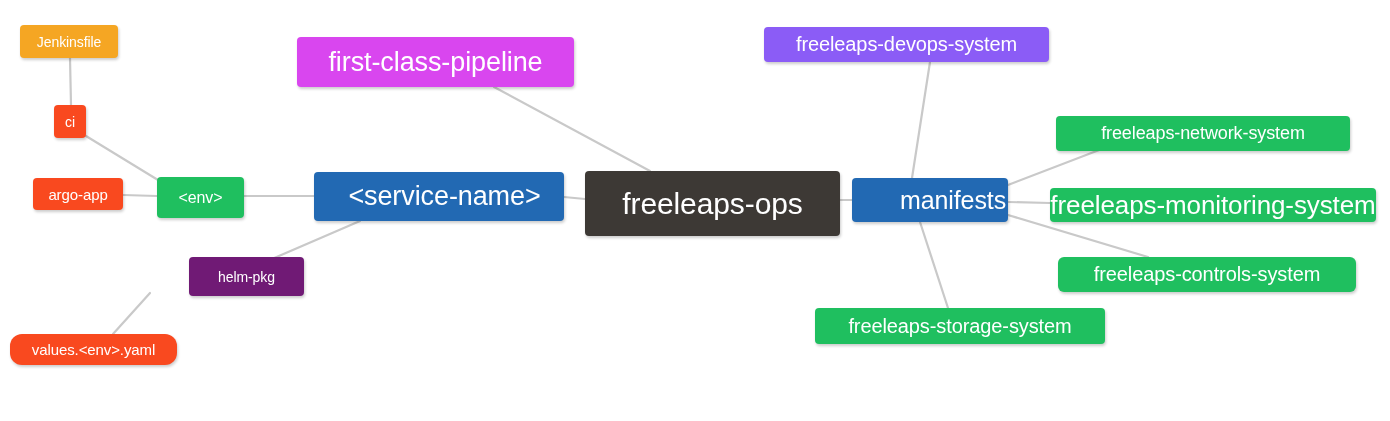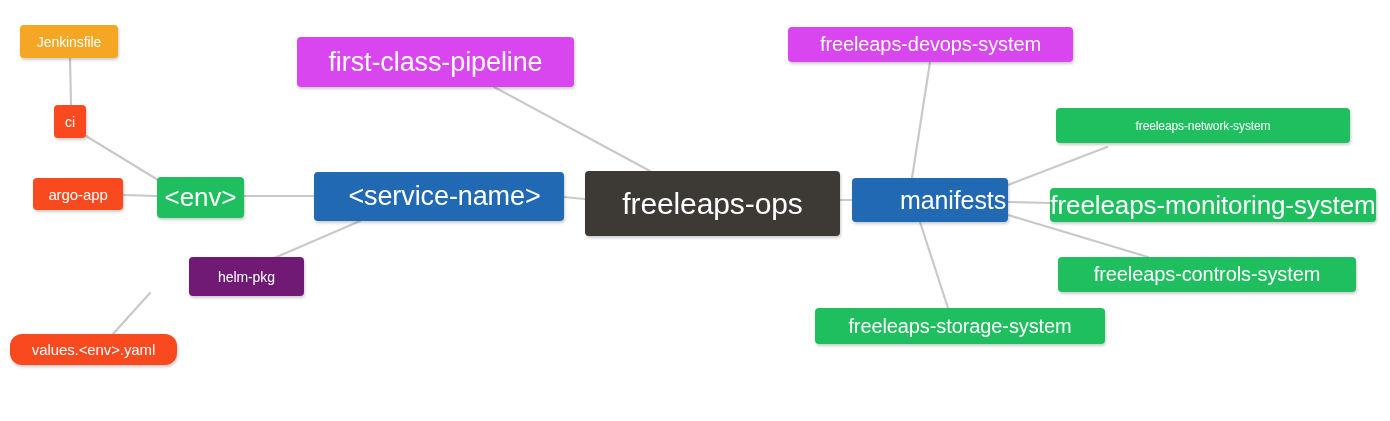--- a/index.html
+++ b/index.html
@@ -53,26 +53,26 @@
       <line x1="930" y1="62" x2="912" y2="178" stroke="#c9c9c9" stroke-width="2.2" stroke-linecap="round"></line>
       <line x1="1008" y1="185" x2="1107" y2="147" stroke="#c9c9c9" stroke-width="2.2" stroke-linecap="round"></line>
       <line x1="1008" y1="202" x2="1050" y2="203" stroke="#c9c9c9" stroke-width="2.2" stroke-linecap="round"></line>
       <line x1="1008" y1="215" x2="1148" y2="257" stroke="#c9c9c9" stroke-width="2.2" stroke-linecap="round"></line>
       <line x1="920" y1="222" x2="948" y2="308" stroke="#c9c9c9" stroke-width="2.2" stroke-linecap="round"></line>
     </svg>
   <div id="nodes">
       <div class="node" style="left: 20px; top: 25px; width: 98px; height: 33px; background: rgb(245, 166, 35); font-size: 14px; color: rgb(255, 255, 255);">Jenkinsfile</div>
       <div class="node" style="left: 54px; top: 105px; width: 32px; height: 33px; background: rgb(249, 73, 31); font-size: 14px; color: rgb(255, 255, 255);">ci</div>
       <div class="node" style="left: 33px; top: 178px; width: 90px; height: 32px; background: rgb(249, 73, 31); font-size: 15px; color: rgb(255, 255, 255);">argo-app</div>
-      <div class="node" style="left: 157px; top: 177px; width: 87px; height: 41px; background: rgb(31, 191, 95); font-size: 26px; color: rgb(255, 255, 255);">&lt;env&gt;</div>
+      <div class="node" style="left: 157px; top: 177px; width: 87px; height: 41px; background: rgb(31, 191, 95); font-size: 16px; color: rgb(255, 255, 255);">&lt;env&gt;</div>
       <div class="node" style="left: 150px; top: 257px; width: 115px; height: 39px; background: #701a75; font-size: 14px; color: rgb(255, 255, 255); margin-left: 39px;">helm-pkg</div>
       <div class="node" style="left: 10px; top: 334px; width: 167px; height: 31px; background: rgb(249, 73, 31); font-size: 15px; color: rgb(255, 255, 255); border-radius: 12px;">values.&lt;env&gt;.yaml</div>
       <div class="node" style="left: 297px; top: 37px; width: 277px; height: 50px; background: #d946ef; font-size: 27px; color: rgb(255, 255, 255);">first-class-pipeline</div>
       <div class="node" style="left: 314px; top: 172px; width: 250px; height: 49px; background: rgb(34, 105, 179); font-size: 27px; color: rgb(255, 255, 255); padding-left: 11px;">&lt;service-name&gt;</div>
       <div class="node" style="left: 585px; top: 171px; width: 255px; height: 65px; background: rgb(61, 57, 53); font-size: 30px; color: rgb(255, 255, 255);">freeleaps-ops</div>
       <div class="node" style="left: 852px; top: 178px; width: 156px; height: 44px; background: rgb(34, 105, 179); font-size: 25px; color: rgb(255, 255, 255); padding-left: 46px;">manifests</div>
-      <div class="node" style="left: 788px; top: 27px; width: 285px; height: 35px; background: #d946ef; font-size: 20px; color: rgb(255, 255, 255);">freeleaps-devops-system</div>
-      <div class="node" style="left: 1056px; top: 108px; width: 294px; height: 35px; background: rgb(31, 191, 95); font-size: 12px; color: rgb(255, 255, 255);">freeleaps-network-system</div>
+      <div class="node" style="left: 764px; top: 27px; width: 285px; height: 35px; background: #8b5cf6; font-size: 20px; color: rgb(255, 255, 255);">freeleaps-devops-system</div>
+      <div class="node" style="left: 1056px; top: 116px; width: 294px; height: 35px; background: rgb(31, 191, 95); font-size: 18px; color: rgb(255, 255, 255);">freeleaps-network-system</div>
       <div class="node" style="left: 1050px; top: 188px; width: 326px; height: 34px; background: rgb(31, 191, 95); font-size: 26px; color: rgb(255, 255, 255);">freeleaps-monitoring-system</div>
-      <div class="node" style="left: 1058px; top: 257px; width: 298px; height: 35px; background: rgb(31, 191, 95); font-size: 20px; color: rgb(255, 255, 255);">freeleaps-controls-system</div>
+      <div class="node" style="left: 1058px; top: 257px; width: 298px; height: 35px; background: rgb(31, 191, 95); font-size: 20px; color: rgb(255, 255, 255); border-radius: 6px;">freeleaps-controls-system</div>
       <div class="node" style="left: 815px; top: 308px; width: 290px; height: 36px; background: rgb(31, 191, 95); font-size: 20px; color: rgb(255, 255, 255);">freeleaps-storage-system</div>
     </div>
 </div>
 
 </body></html>

